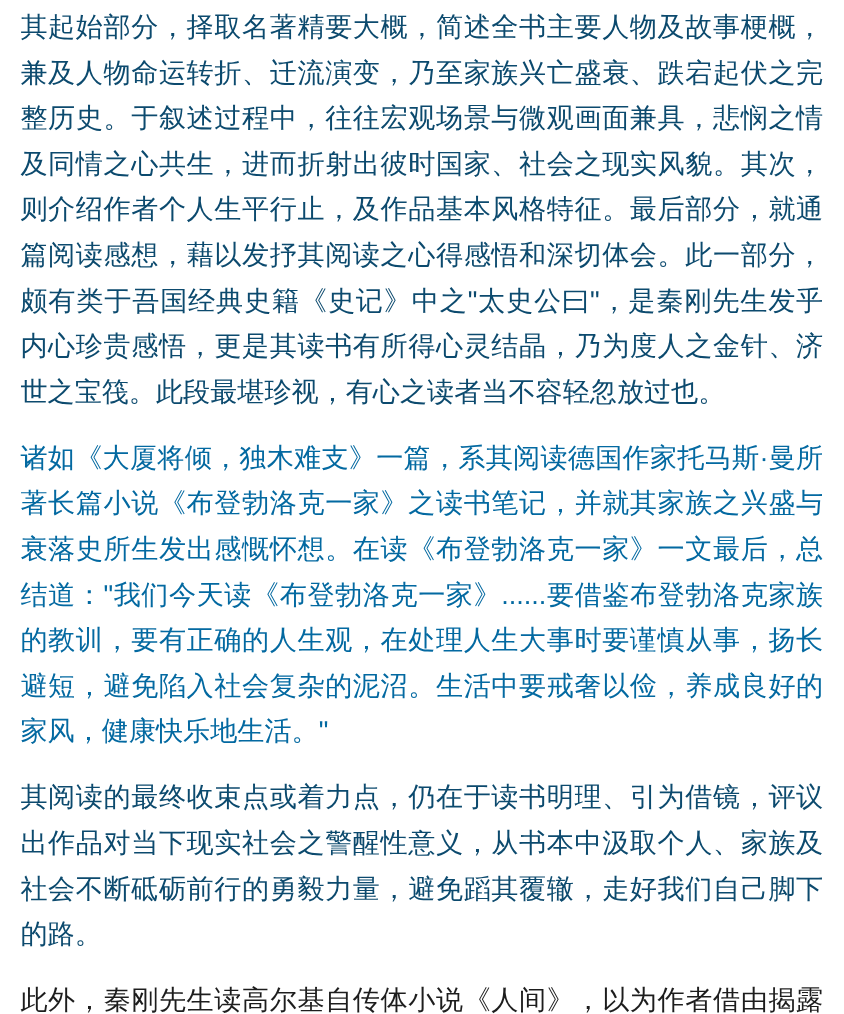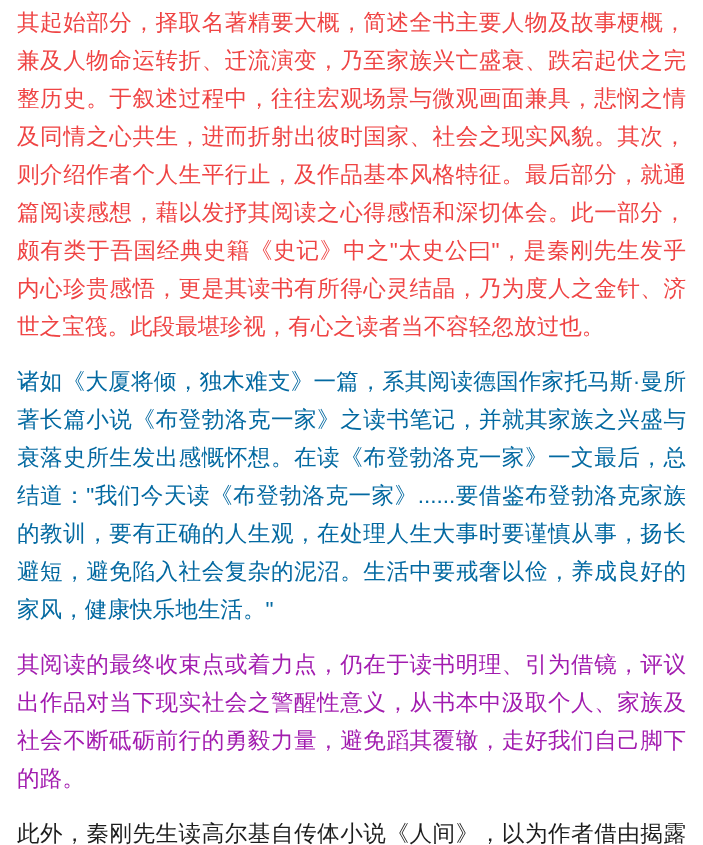--- a/index.html
+++ b/index.html
@@ -32,17 +32,17 @@
     font-weight: 400;
   }
   .para:last-child {
     margin-bottom: 0;
   }
 </style>
 </head>
 <body>
 
 <div id="article" style="background: rgb(255, 255, 255);">
-  <p class="para" style="color: #ef4444;">其起始部分，择取名著精要大概，简述全书主要人物及故事梗概，兼及人物命运转折、迁流演变，乃至家族兴亡盛衰、跌宕起伏之完整历史。于叙述过程中，往往宏观场景与微观画面兼具，悲悯之情及同情之心共生，进而折射出彼时国家、社会之现实风貌。其次，则介绍作者个人生平行止，及作品基本风格特征。最后部分，就通篇阅读感想，藉以发抒其阅读之心得感悟和深切体会。此一部分，颇有类于吾国经典史籍《史记》中之"太史公曰"，是秦刚先生发乎内心珍贵感悟，更是其读书有所得心灵结晶，乃为度人之金针、济世之宝筏。此段最堪珍视，有心之读者当不容轻忽放过也。</p>
+  <p class="para" style="color: #0c4a6e;">其起始部分，择取名著精要大概，简述全书主要人物及故事梗概，兼及人物命运转折、迁流演变，乃至家族兴亡盛衰、跌宕起伏之完整历史。于叙述过程中，往往宏观场景与微观画面兼具，悲悯之情及同情之心共生，进而折射出彼时国家、社会之现实风貌。其次，则介绍作者个人生平行止，及作品基本风格特征。最后部分，就通篇阅读感想，藉以发抒其阅读之心得感悟和深切体会。此一部分，颇有类于吾国经典史籍《史记》中之"太史公曰"，是秦刚先生发乎内心珍贵感悟，更是其读书有所得心灵结晶，乃为度人之金针、济世之宝筏。此段最堪珍视，有心之读者当不容轻忽放过也。</p>
   <p class="para" style="color: #0369a1;">诸如《大厦将倾，独木难支》一篇，系其阅读德国作家托马斯·曼所著长篇小说《布登勃洛克一家》之读书笔记，并就其家族之兴盛与衰落史所生发出感慨怀想。在读《布登勃洛克一家》一文最后，总结道："我们今天读《布登勃洛克一家》......要借鉴布登勃洛克家族的教训，要有正确的人生观，在处理人生大事时要谨慎从事，扬长避短，避免陷入社会复杂的泥沼。生活中要戒奢以俭，养成良好的家风，健康快乐地生活。"</p>
-  <p class="para" style="color: #a21caf;">其阅读的最终收束点或着力点，仍在于读书明理、引为借镜，评议出作品对当下现实社会之警醒性意义，从书本中汲取个人、家族及社会不断砥砺前行的勇毅力量，避免蹈其覆辙，走好我们自己脚下的路。</p>
+  <p class="para" style="color: #0c4a6e;">其阅读的最终收束点或着力点，仍在于读书明理、引为借镜，评议出作品对当下现实社会之警醒性意义，从书本中汲取个人、家族及社会不断砥砺前行的勇毅力量，避免蹈其覆辙，走好我们自己脚下的路。</p>
   <p class="para" style="color: rgb(29, 29, 29);">此外，秦刚先生读高尔基自传体小说《人间》，以为作者借由揭露旧俄罗斯昏暗丑陋的人间，呼吁文学家应参与社会革新改良；读法国作家巴尔扎克小说《高老头》，描摹出一个爱女成痴、舐犊情深的富豪之凄凉晚景，以之为观照镜，窥探出西方社会人际关系之自私虚伪和冷漠乏情；读英国作家狄更斯小说《艰难时世》，通过焦煤镇孩子们的成长经历和遭遇，深切批判了资本主义社会赤裸裸的金钱交易关系.........不独对于书中主人公寄予无限同情，对其所在的社会环境及其制度予以批判挞伐，读来有入木三分之感。</p>
 </div>
 
 </body></html>

